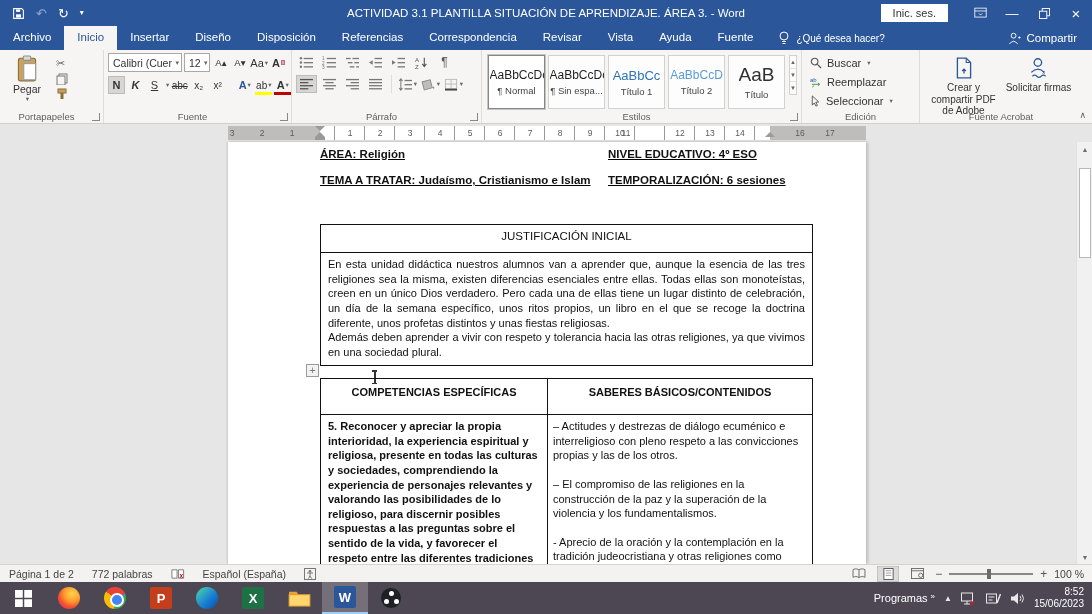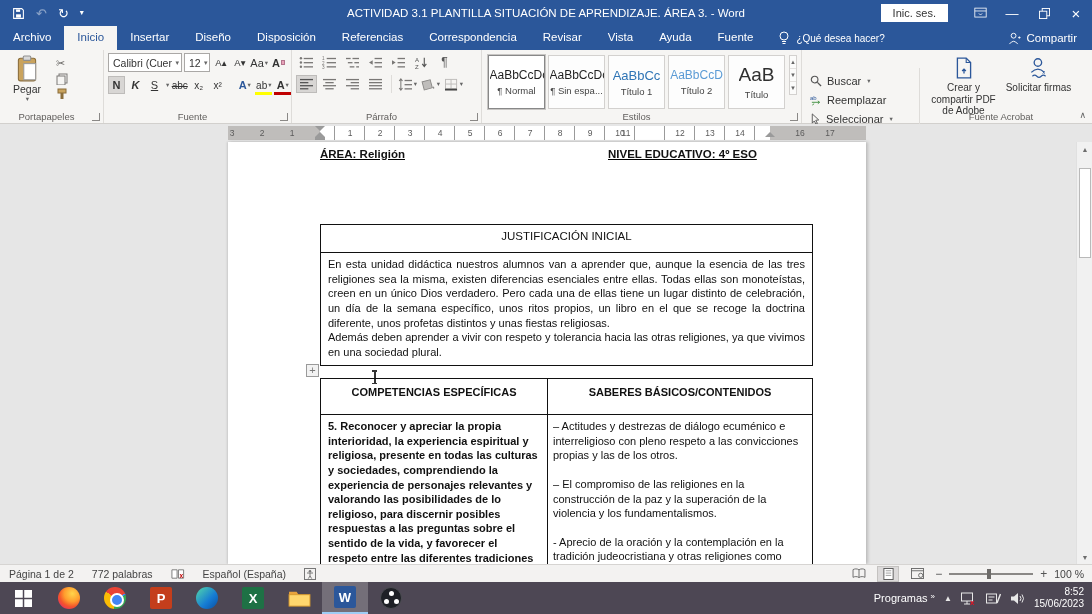--- a/index.html
+++ b/index.html
@@ -419,21 +419,21 @@
       <div class="style-scroll">
         <div>▲</div>
         <div>▼</div>
         <div style="border-bottom:none;">▼</div>
       </div>
     </div>
     <div class="rg-label">Estilos</div>
     <div class="launcher"></div>
   </div>
 
-  <div class="rgroup" style="width:118px;margin-top:18px;">
+  <div class="rgroup" style="width:118px;">
     <div class="ed-row">
       <svg width="12" height="12" viewBox="0 0 13 13">
           <circle cx="5" cy="5" r="3.6" fill="none" stroke="#555" stroke-width="1.2"></circle>
           <line x1="8" y1="8" x2="12" y2="12" stroke="#555" stroke-width="1.4"></line>
         </svg>
       <span>Buscar</span>
       <span class="mini-arrow">▾</span>
     </div>
     <div class="ed-row">
       <svg width="12" height="12" viewBox="0 0 13 13">
@@ -507,20 +507,24 @@
     </div>
 </div>
 
 <div class="docarea">
   <div class="page">
     <div class="fields">
       <div class="frow">
         <div>ÁREA: Religión</div>
         <div>NIVEL EDUCATIVO: 4º ESO</div>
       </div>
+      <div class="frow">
+        <div>TEMA A TRATAR: Judaísmo, Cristianismo e Islam</div>
+        <div>TEMPORALIZACIÓN: 6 sesiones</div>
+      </div>
     </div>
 
     <div class="jtable">
       <div class="jhead">JUSTIFICACIÓN INICIAL</div>
       <div class="jbody">
         <div>En esta unidad didáctica nuestros alumnos van a aprender que, aunque la esencia de las tres religiones sea la misma, existen diferencias esenciales entre ellas. Todas ellas son monoteístas, creen en un único Dios verdadero. Pero cada una de ellas tiene un lugar distinto de celebración, un día de la semana específico, unos ritos propios, un libro en el que se recoge la doctrina diferente, unos profetas distintos y unas fiestas religiosas.</div>
         <div>Además deben aprender a vivir con respeto y tolerancia hacia las otras religiones, ya que vivimos en una sociedad plural.</div>
       </div>
     </div>
 

